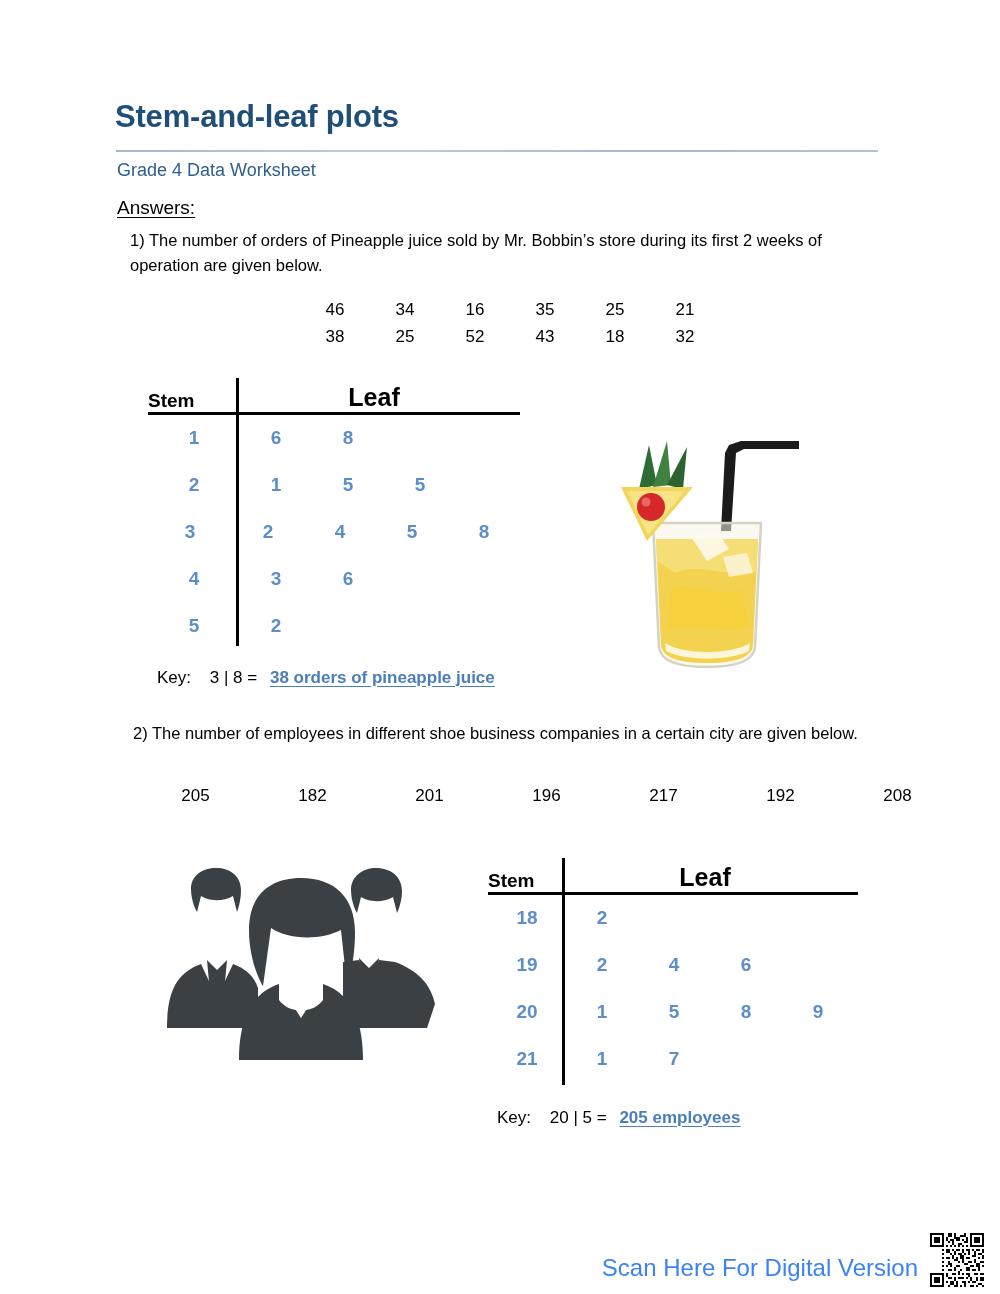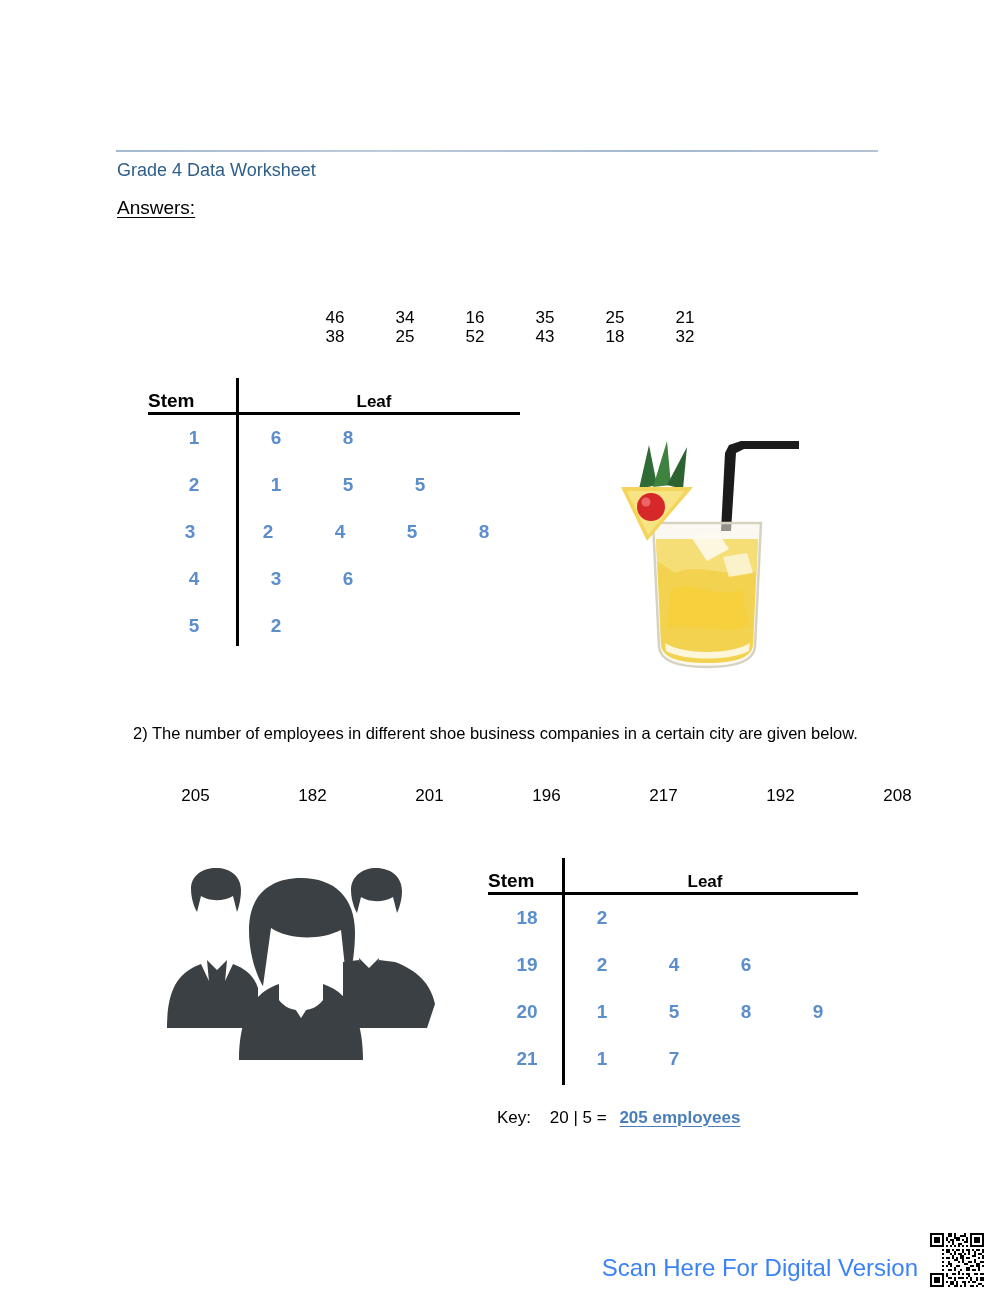--- a/index.html
+++ b/index.html
@@ -72,21 +72,21 @@
 
   
   .data-row {
     position: absolute;
     display: flex;
     font-size: 17px;
     color: #000;
   }
   .data-row span { text-align: center; }
 
-  #q1-data-row-0 { left: 300px; top: 308px; }
+  #q1-data-row-0 { left: 300px; top: 300px; }
   #q1-data-row-1 { left: 300px; top: 327px; }
   #q1-data-row-0 span, #q1-data-row-1 span { width: 70px; }
 
   #q2-data-row-0 { left: 160px; top: 786px; gap: 46px; }
   #q2-data-row-0 span { width: 71px; }
 
   
   .slplot { position: absolute; }
   .sl-head {
     position: relative;
@@ -97,21 +97,21 @@
   .sl-head .h-stem {
     width: 92px;
     text-align: left;
     font-size: 19px;
     font-weight: bold;
     color: #000;
   }
   .sl-head .h-leaf {
     width: 268px;
     text-align: center;
-    font-size: 17px;
+    font-size: 25px;
     font-weight: bold;
     color: #000;
     margin-top: 24px;
   }
   .sl-rule {
     height: 2.6px;
     background: #000;
   }
   .sl-vline {
     position: absolute;
@@ -221,24 +221,26 @@
     top: 1231px;
     width: 58px;
     height: 58px;
   }
 </style>
 </head>
 <body>
 
 <div class="page">
 
+  <div class="title">Stem-and-leaf plots</div>
   <div class="title-rule"></div>
   <div class="subtitle">Grade 4 Data Worksheet</div>
   <div class="answers-label">Answers:</div>
 
+  <div class="q-text" id="q1-text">1) The number of orders of Pineapple juice sold by Mr. Bobbin’s store during its first 2 weeks of operation are given below.</div>
 
   <div class="data-row" id="q1-data-row-0">
     <span>46</span>
     <span>34</span>
     <span>16</span>
     <span>35</span>
     <span>25</span>
     <span>21</span>
   </div>
   <div class="data-row" id="q1-data-row-1">
@@ -290,20 +292,25 @@
       </div>
     </div>
     <div class="sl-row">
       <div class="stem">5</div>
       <div class="leaves">
         <div class="leaf">2</div>
       </div>
     </div>
   </div>
 
+  <div class="sl-key" id="plot1-key">
+    <span class="k-label">Key:</span>
+    <span class="k-notation">3 | 8 =</span>
+    <span class="k-answer">38 orders of pineapple juice</span>
+  </div>
 
   <svg id="juice-image" viewBox="0 0 188 274">
 
     <path d="M108 120 L112 42 L116 34 L128 30 L186 30 L186 38 L131 38 L123 42 L118 120 Z" fill="#1b1b1b"></path>
 
     <path d="M40 112 L148 112 L142 236 C141 248 128 256 94 256 C60 256 47 248 46 236 Z" fill="#f7f3e6" opacity="0.55"></path>
 
     <path d="M43 128 L145 128 L140 234 C139 245 126 252 94 252 C62 252 49 245 48 234 Z" fill="#f2d24e"></path>
     <path d="M43 128 L145 128 L143 160 C120 170 88 150 62 162 L44 150 Z" fill="#f7e07f" opacity="0.85"></path>
     <path d="M58 178 C82 168 104 190 128 178 L136 214 C110 226 78 210 54 218 Z" fill="#f6cf3c" opacity="0.9"></path>

